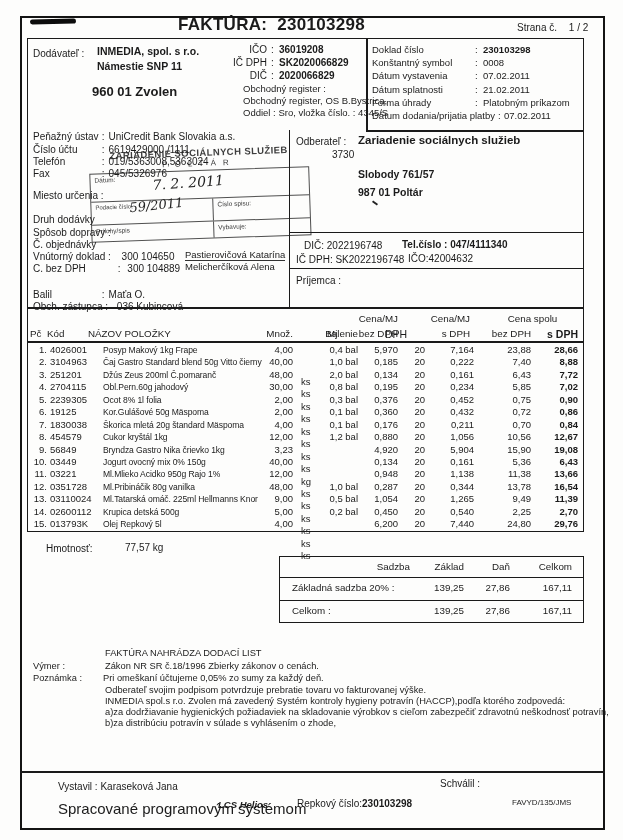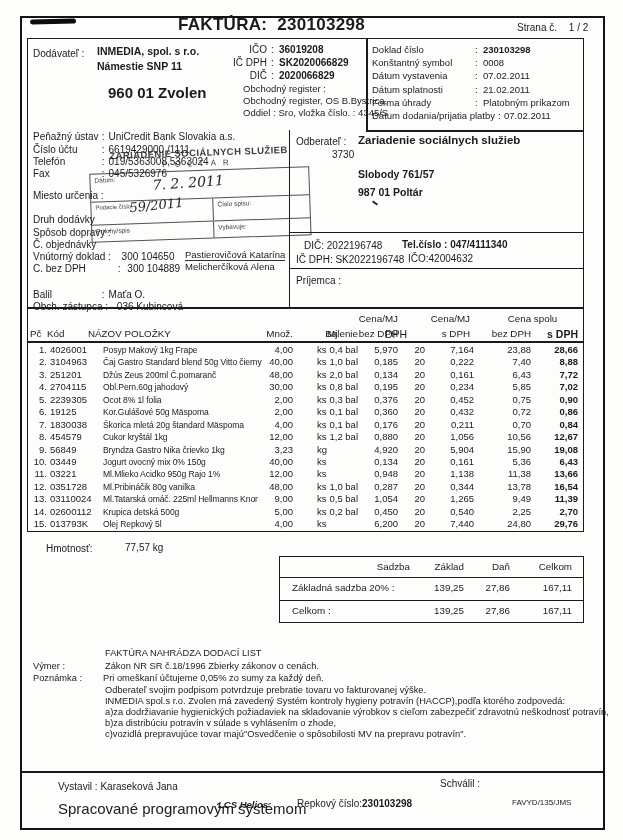--- a/index.html
+++ b/index.html
@@ -42,21 +42,21 @@
   .hand{font-family:"DejaVu Serif",serif;font-style:italic;color:#222;}
 
   
   #item-rows{position:absolute;left:27px;top:344px;width:557px;}
   .item-row{position:relative;height:12.45px;font-size:9.5px;line-height:12.4px;}
   .item-row span{position:absolute;top:0;white-space:nowrap;}
   .cl-pc{left:2px;width:18px;text-align:right;}
   .cl-kod{left:23px;}
   .cl-name{left:76px;transform:scaleX(.9);transform-origin:left;letter-spacing:-.1px;}
   .cl-qty{left:205px;width:61px;text-align:right;}
-  .cl-mj{left:290px;}
+  .cl-mj{left:274px;margin-top:32px;}
   .cl-bal{left:280px;width:51px;text-align:right;}
   .cl-ubez{left:312px;width:59px;text-align:right;}
   .cl-dph{left:378px;width:20px;text-align:right;}
   .cl-us{left:392px;width:55px;text-align:right;}
   .cl-tbez{left:447px;width:57px;text-align:right;}
   .cl-ts{left:497px;width:54px;text-align:right;font-weight:bold;}
 
   
   .th{position:absolute;font-size:9.8px;white-space:nowrap;}
 
@@ -90,21 +90,21 @@
   </div>
 
   <div class="innerbox"></div>
 
   <div class="vl" style="left:366px;top:38px;height:92px;width:1.5px;"></div>
   <div class="hl" style="left:366px;top:130px;width:218px;height:1.5px;"></div>
 
   <div class="abs" style="left:33px;top:48px;">Dodávateľ :</div>
   <div class="abs b" style="left:97px;top:45px;font-size:10.5px;">INMEDIA, spol. s r.o.</div>
   <div class="abs b" style="left:97px;top:60px;font-size:10.5px;">Námestie SNP 11</div>
-  <div class="abs b" style="left:108px;top:84px;font-size:15px;text-align:right;">960 01  Zvolen</div>
+  <div class="abs b" style="left:92px;top:84px;font-size:13px;text-align:right;">960 01  Zvolen</div>
 
   <div class="abs" style="left:205px;top:44px;">
     <span class="reg-lbl" style="left:0;">IČO</span>
     <span style="position:absolute;left:66px;">:</span>
     <span class="b" style="position:absolute;left:74px;">36019208</span>
   </div>
   <div class="abs" style="left:205px;top:57px;">
     <span class="reg-lbl" style="left:0;">IČ DPH</span>
     <span style="position:absolute;left:66px;">:</span>
     <span class="b" style="position:absolute;left:74px;">SK2020066829</span>
@@ -483,21 +483,20 @@
 
   <div class="note" style="left:105px;top:648px;">FAKTÚRA NAHRÁDZA DODACÍ LIST</div>
   <div class="note" style="left:33px;top:661px;">Výmer :</div>
   <div class="note" style="left:105px;top:661px;">Zákon NR SR č.18/1996 Zbierky zákonov o cenách.</div>
   <div class="note" style="left:33px;top:673px;">Poznámka :</div>
   <div class="note" style="left:103px;top:673px;">Pri omeškaní účtujeme 0,05% zo sumy za každý deň.</div>
   <div class="note" style="left:105px;top:685px;">Odberateľ svojim podpisom potvrdzuje prebratie tovaru vo fakturovanej výške.</div>
   <div class="note" style="left:105px;top:696px;">INMEDIA spol.s r.o. Zvolen má zavedený Systém kontroly hygieny potravín (HACCP),podľa ktorého zodpovedá:</div>
   <div class="note" style="left:105px;top:707px;">a)za dodržiavanie hygienických požiadaviek na skladovanie výrobkov s cieľom zabezpečiť zdravotnú neškodnosť potravín,</div>
   <div class="note" style="left:105px;top:718px;">b)za distribúciu potravín v súlade s vyhlásením o zhode,</div>
-  <div class="note" style="left:105px;top:729px;">c)vozidlá prepravujúce tovar majú"Osvedčenie o spôsobilosti MV na prepravu potravín".</div>
 
   <div class="hl" style="left:20px;top:771px;width:585px;height:1.8px;"></div>
   <div class="abs" style="left:58px;top:781px;">Vystavil : Karaseková Jana</div>
   <div class="abs" style="left:440px;top:778px;">Schválil :</div>
   <div class="abs" style="left:58px;top:800px;font-size:15px;">Spracované programovým systémom</div>
   <div class="abs b" style="left:218px;top:799px;font-style:italic;font-size:9.5px;">LCS Helios</div>
   <div class="abs" style="left:297px;top:798px;">
     <span>Repkový číslo:</span><span class="b">230103298</span>
   </div>
   <div class="abs" style="left:512px;top:798px;font-size:8px;">FAVYD/135/JMS</div>

